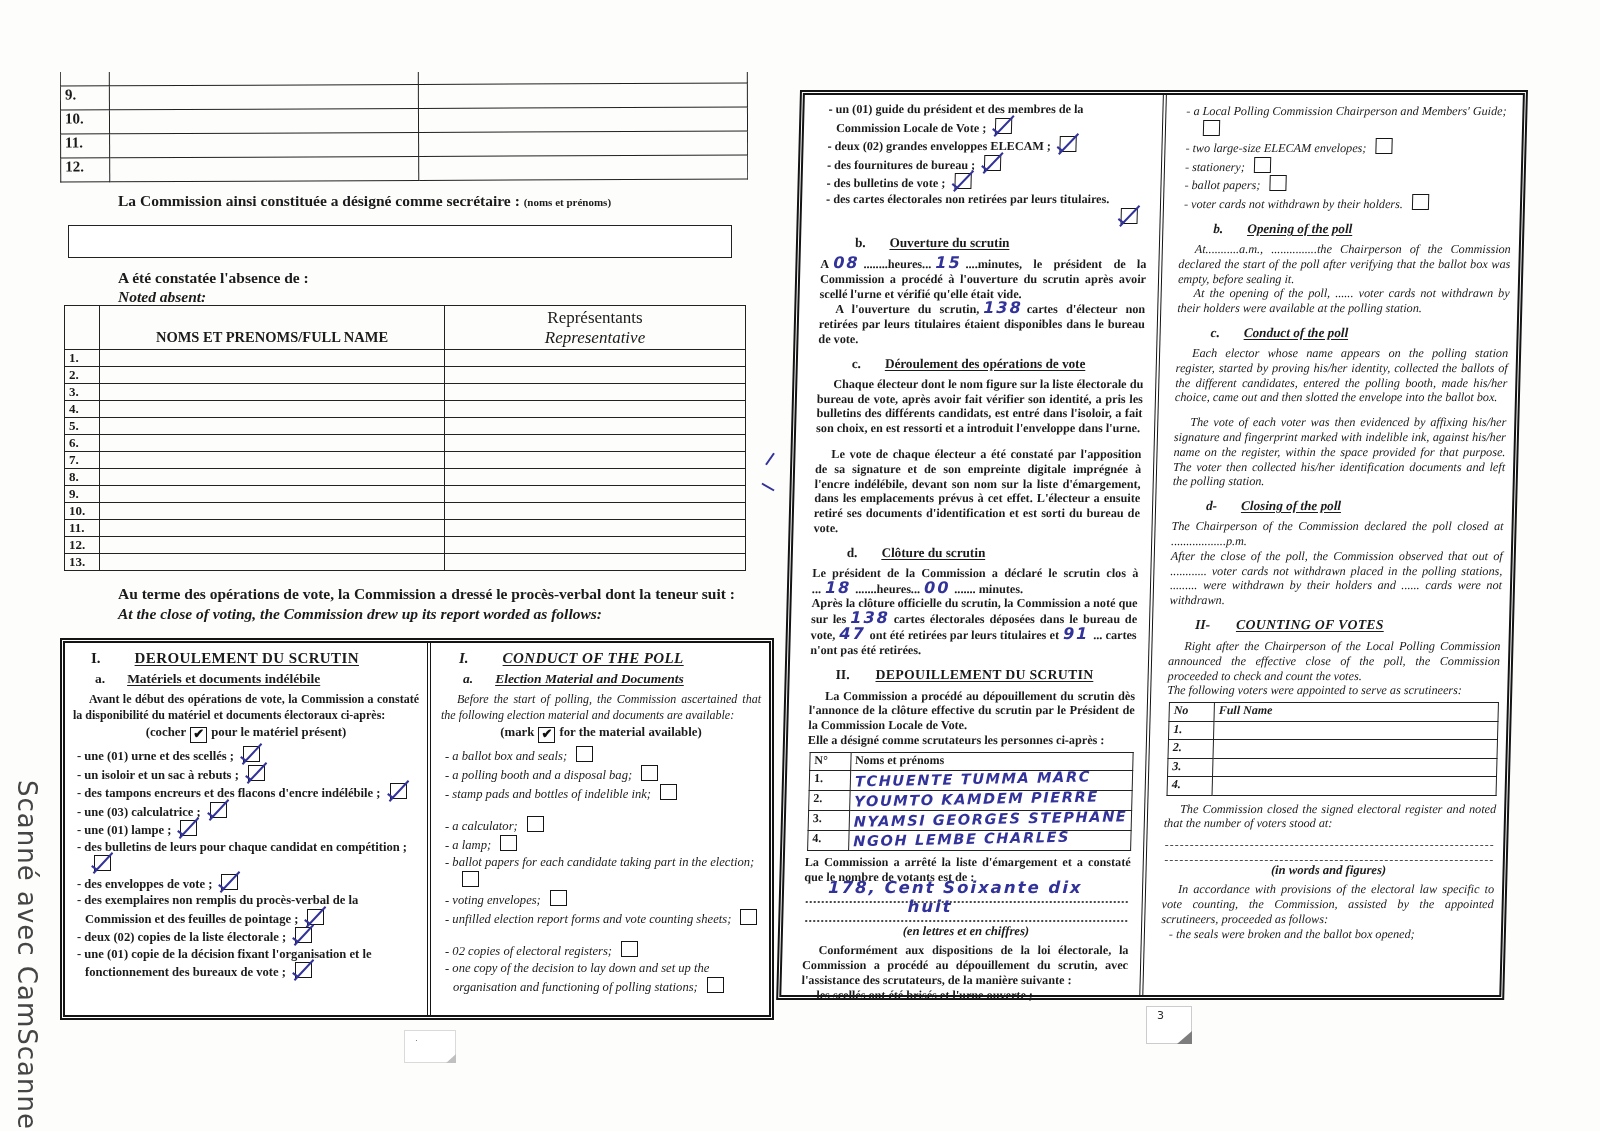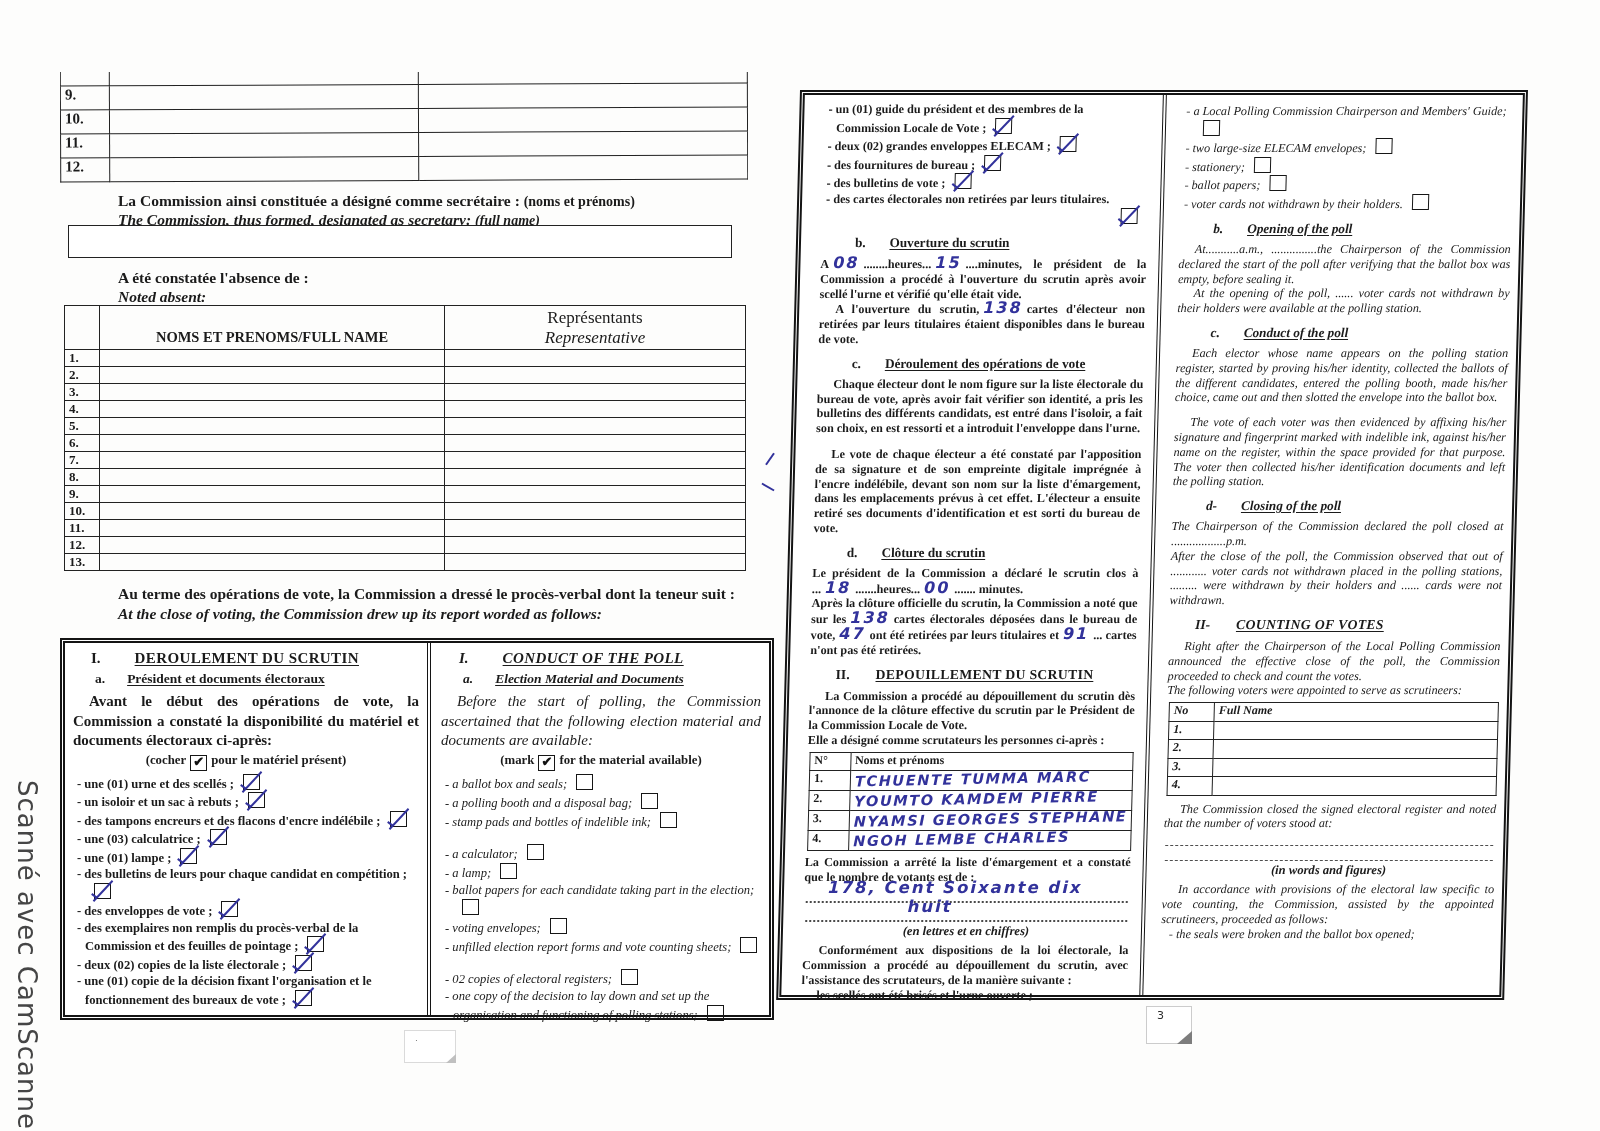--- a/index.html
+++ b/index.html
@@ -53,21 +53,21 @@
 
   
   .page1{position:absolute;left:60px;top:72px;width:710px;height:945px;}
   .topclip{position:absolute;left:0;top:0;width:688px;height:116px;overflow:hidden;}
   .toptable{width:100%;margin-top:-12px;transform:rotate(-0.25deg);}
   .toptable td{height:23px;}
   .toptable td.num{width:40px;font-size:15px;}
   .toptable td.c2{width:320px;}
 
   .secretary{position:absolute;left:58px;top:120px;font-size:15.5px;line-height:1.22;}
-  .secretary .note{font-size:14px;font-weight:bold;}
+  .secretary .note{font-size:11px;font-weight:bold;}
   .box-empty{position:absolute;left:8px;top:153px;width:662px;height:31px;border:1.8px solid #222;background:#fff;}
   .absent-label{position:absolute;left:58px;top:197px;font-size:15.5px;line-height:1.2;}
 
   .abstable{position:absolute;left:4px;top:233px;width:682px;font-size:13px;}
   .abstable td{height:15px;}
   .abstable .head td{height:40px;vertical-align:middle;text-align:center;}
   .abstable td.num{width:26px;font-size:13px;}
   .abstable td.c2{width:336px;}
   .abstable .head .c2{font-weight:bold;font-size:14.5px;vertical-align:bottom;padding-bottom:3px;}
   .abstable .head .c3 div{line-height:1.15;font-size:17px;}
@@ -79,21 +79,21 @@
     border:5px double #141414;display:flex;background:#fff;
   }
   .bigbox .colL{width:346px;border-right:4px double #141414;padding:4px 8px 2px 8px;}
   .bigbox .colR{flex:1;padding:4px 8px 2px 10px;}
 
   .sec-h{display:flex;gap:34px;margin:3px 0 4px 18px;font-size:15px;font-weight:bold;}
   .sec-h .t{letter-spacing:0.4px;}
   .sub-h{display:flex;gap:22px;margin:2px 0 5px 22px;font-size:13.5px;font-weight:bold;}
   .bigbox .colR .sec-h,.bigbox .colR .sub-h{font-style:italic;}
 
-  .para{font-size:15px;line-height:1.3;text-align:justify;}
+  .para{font-size:12px;line-height:1.3;text-align:justify;}
   .para.ind{text-indent:16px;}
   .colL .para{font-weight:bold;}
   .colR .para{font-style:italic;}
 
   .mark-line{text-align:center;font-size:12.8px;font-weight:bold;margin:2px 0 3px 0;}
   .colR .mark-line{}
 
   .it{font-size:12.6px;line-height:16.5px;padding-left:12px;text-indent:-8px;margin:0;}
   .colL .it{font-weight:bold;}
   .colR .it{font-style:italic;line-height:17px;}
@@ -184,21 +184,20 @@
               <td class="num">12.</td>
               <td></td>
               <td class="c2"></td>
             </tr>
       </tbody>
         </table>
     </div>
 
     <div class="secretary">
       <div class="fr-b"><span>La Commission ainsi constituée a désigné comme secrétaire :</span> <span class="note">(noms et prénoms)</span></div>
-      <div class="en-i fr-b"><span>The Commission, thus formed, designated as secretary:</span> <span class="note en-i">(full name)</span></div>
     </div>
 
     <div class="box-empty"></div>
 
     <div class="absent-label">
       <div class="fr-b">A été constatée l'absence de :</div>
       <div class="en-i fr-b">Noted absent:</div>
     </div>
 
     <table class="abstable">
@@ -286,21 +285,21 @@
 
     <div class="bigbox">
 
       <div class="colL">
         <div class="sec-h">
           <span>I.</span>
           <span class="t u">DEROULEMENT DU SCRUTIN</span>
         </div>
         <div class="sub-h">
           <span>a.</span>
-          <span class="u">Président et documents électoraux</span>
+          <span class="u">Matériels et documents indélébile</span>
         </div>
         <div class="para ind">Avant le début des opérations de vote, la Commission a constaté la disponibilité du matériel et documents électoraux ci-après:</div>
         <div class="mark-line">
           <span>(cocher</span><span class="bx pr">✔</span><span>pour le matériel présent)</span>
         </div>
         <div class="it"><span>- une (01) urne et des scellés ;</span><span class="bx ck"></span></div>
         <div class="it"><span>- un isoloir et un sac à rebuts ;</span><span class="bx ck"></span></div>
         <div class="it"><span>- des tampons encreurs et des flacons d'encre indélébile ;</span><span class="bx ck"></span></div>
         <div class="it"><span>- une (03) calculatrice ;</span><span class="bx ck"></span></div>
         <div class="it"><span>- une (01) lampe ;</span><span class="bx ck"></span></div>

